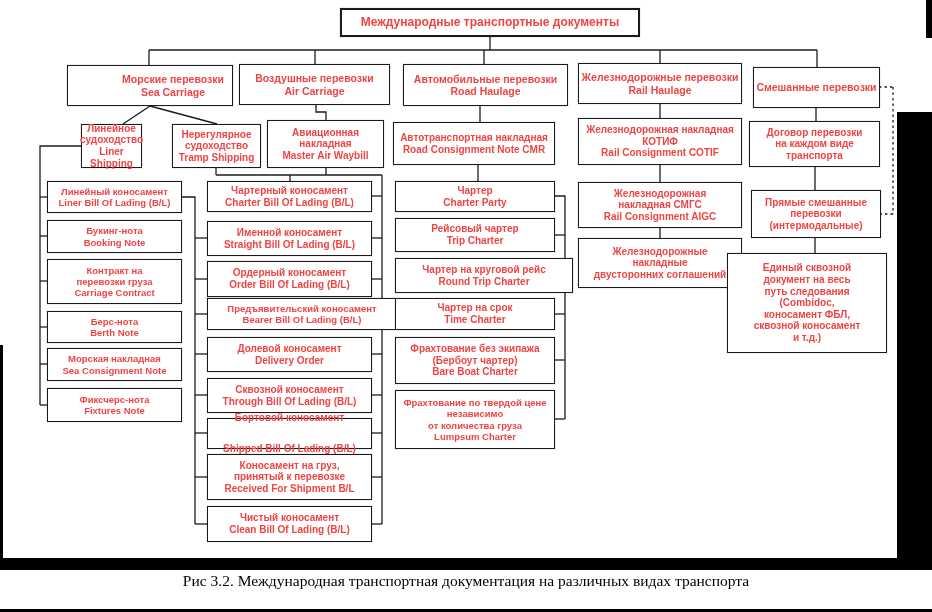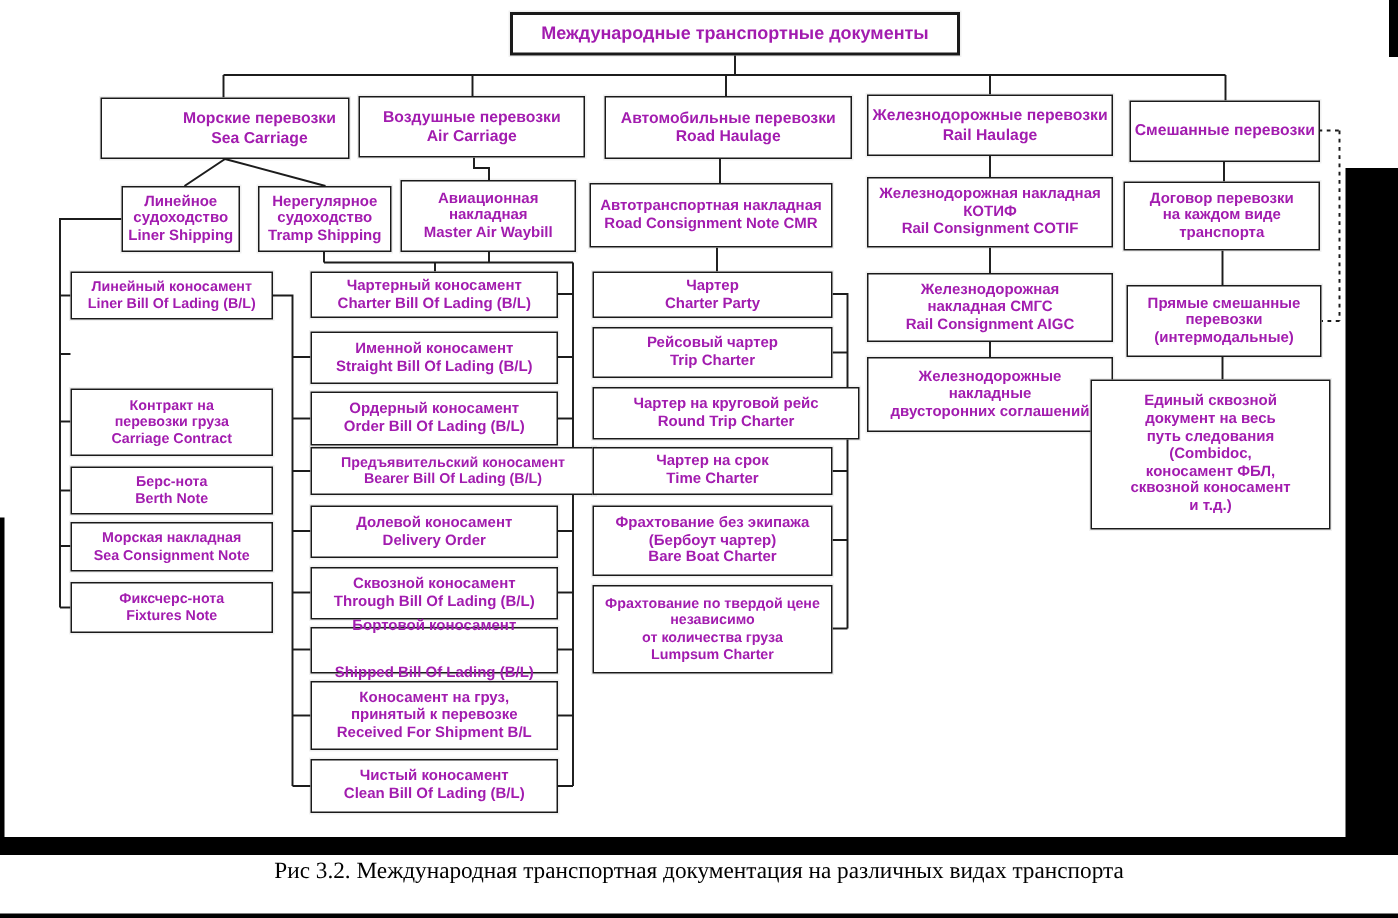--- a/index.html
+++ b/index.html
@@ -1,21 +1,21 @@
 <!DOCTYPE html>
 <html><head>
 <meta charset="utf-8">
 <style>
   html,body{margin:0;padding:0;background:#e8e8e8;}
   .page{position:relative;width:932px;height:612px;background:#ffffff;overflow:hidden;
         font-family:"Liberation Sans",sans-serif;}
   svg.connectors{position:absolute;left:0;top:0;width:932px;height:612px;}
   .box{position:absolute;box-sizing:border-box;border:1.5px solid #1a1a1a;background:#fff;
        display:flex;flex-direction:column;align-items:center;justify-content:center;
-       text-align:center;font-weight:bold;color:#a21caf;line-height:1.16;
+       text-align:center;font-weight:bold;color:#ef4444;line-height:1.16;
        padding:1px 2px;font-size:10.5px;box-shadow:0 0 0 1px rgba(0,0,0,0.06);}
   .box span{display:block;white-space:pre-line;}
   .f12{font-size:12px;}
   .f10{font-size:10px;}
   .f95{font-size:9.5px;}
   .caption{position:absolute;left:0;top:572px;width:932px;text-align:center;
            font-family:"Liberation Serif",serif;font-size:15.5px;color:#000;}
   .scan{position:absolute;background:#000;}
 </style>
 </head>
@@ -114,21 +114,21 @@
     <span>Road Haulage</span>
   </div>
   <div class="box" style="left:578px;top:63px;width:164px;height:41px;">
     <span>Железнодорожные перевозки</span>
     <span>Rail Haulage</span>
   </div>
   <div class="box" style="left:753px;top:67px;width:127px;height:41px;">
     <span>Смешанные перевозки</span>
   </div>
 
-  <div class="box f10" style="left:81px;top:124px;width:79px;height:44px;">
+  <div class="box f10" style="left:81px;top:124px;width:61px;height:44px;">
     <span>Линейное
 судоходство</span>
     <span>Liner Shipping</span>
   </div>
   <div class="box f10" style="left:172px;top:124px;width:89px;height:44px;">
     <span>Нерегулярное
 судоходство</span>
     <span>Tramp Shipping</span>
   </div>
   <div class="box f10" style="left:267px;top:120px;width:117px;height:48px;">
@@ -147,20 +147,24 @@
   </div>
   <div class="box f10" style="left:749px;top:121px;width:131px;height:46px;">
     <span>Договор перевозки
 на каждом виде
 транспорта</span>
   </div>
 
   <div class="box f95" style="left:47px;top:181px;width:135px;height:32px;">
     <span>Линейный коносамент</span>
     <span>Liner Bill Of Lading (B/L)</span>
+  </div>
+  <div class="box f95" style="left:47px;top:220px;width:135px;height:33px;">
+    <span>Букинг-нота</span>
+    <span>Booking Note</span>
   </div>
   <div class="box f95" style="left:47px;top:259px;width:135px;height:45px;">
     <span>Контракт на
 перевозки груза</span>
     <span>Carriage Contract</span>
   </div>
   <div class="box f95" style="left:47px;top:311px;width:135px;height:32px;">
     <span>Берс-нота</span>
     <span>Berth Note</span>
   </div>

